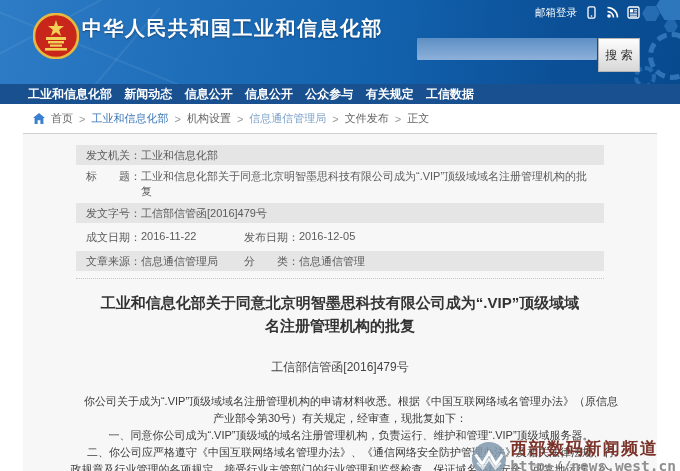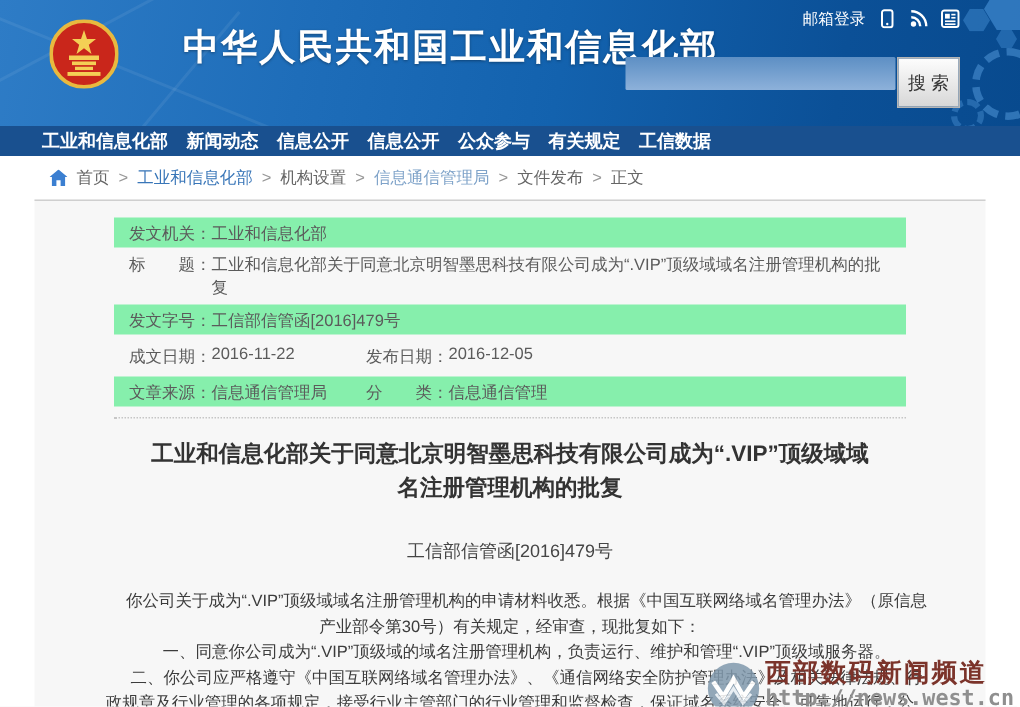--- a/index.html
+++ b/index.html
@@ -21,22 +21,22 @@
   .hex { position:absolute; clip-path:polygon(25% 0,75% 0,100% 50%,75% 100%,25% 100%,0 50%); background:#3c86cc; }
   .hex.h1 { right:-10px; top:-8px; width:34px; height:28px; opacity:.75; }
   .hex.h2 { right:20px; top:6px; width:18px; height:15px; opacity:.55; }
   .hex.h3 { right:2px; top:20px; width:14px; height:12px; opacity:.5; }
   .gear { position:absolute; border-radius:50%; border:5px dashed #4a90d2; }
   .gear.g1 { right:-16px; top:32px; width:48px; height:48px; opacity:.6; }
   .gear.g2 { right:24px; top:66px; width:22px; height:22px; opacity:.45; border-width:4px; }
 
   .emblem { position:absolute; left:33px; top:13px; width:46px; height:46px; }
   .site-title {
-    position:absolute; left:82px; top:15px; color:#fff; font-size:24px;
-    font-weight:bold; letter-spacing:1.5px; text-shadow:0 1px 2px rgba(0,0,0,.35);margin-left:40px;
+    position:absolute; left:82px; top:15px; color:#fff; font-size:20px;
+    font-weight:bold; letter-spacing:1.5px; text-shadow:0 1px 2px rgba(0,0,0,.35);
   }
   .site-subtitle { position:absolute; left:83px; top:46px; color:#cfe2f4; font-size:8.5px; letter-spacing:.2px; }
 
   .header-links {
     position:absolute; top:6px; right:40px; height:14px;
     display:flex; align-items:flex-start; gap:8px; color:#fff; font-size:10.5px;
   }
   .hl-icon { width:13px; height:13px; display:block; cursor:pointer; }
 
   .search { position:absolute; top:38px; left:417px; display:flex; }
@@ -66,21 +66,21 @@
   .bc-link2 { color:#7fa3c9; cursor:pointer; }
   .home-icon { width:12px; height:11px; display:block; }
 
   
   .card {
     margin:0 23px; height:400px; background:#f7f7f7;
     border-top:1px solid #cfcfcf; padding:11px 38px 0;
   }
   .meta { margin:0 15px; font-size:11px; color:#5b5b5b; }
   .meta-row { display:flex; align-items:center; min-height:20px; padding:0 10px; margin-bottom:4px; }
-  .meta-row.shaded { background:#86efac; }
+  .meta-row.shaded { background:#e5e5e5; }
   .m-cell { display:flex; }
   .m-cell.first { width:158px; flex-shrink:0; }
   .m-label { white-space:pre; }
   .m-value { }
 
   .dotted { border:0; border-top:1px dotted #c6c6c6; margin:7px 15px 0; }
 
   .doc-title {
     width:486px; margin:12px auto 0; text-align:center;
     font-size:15px; font-weight:bold; color:#333; line-height:23px;

